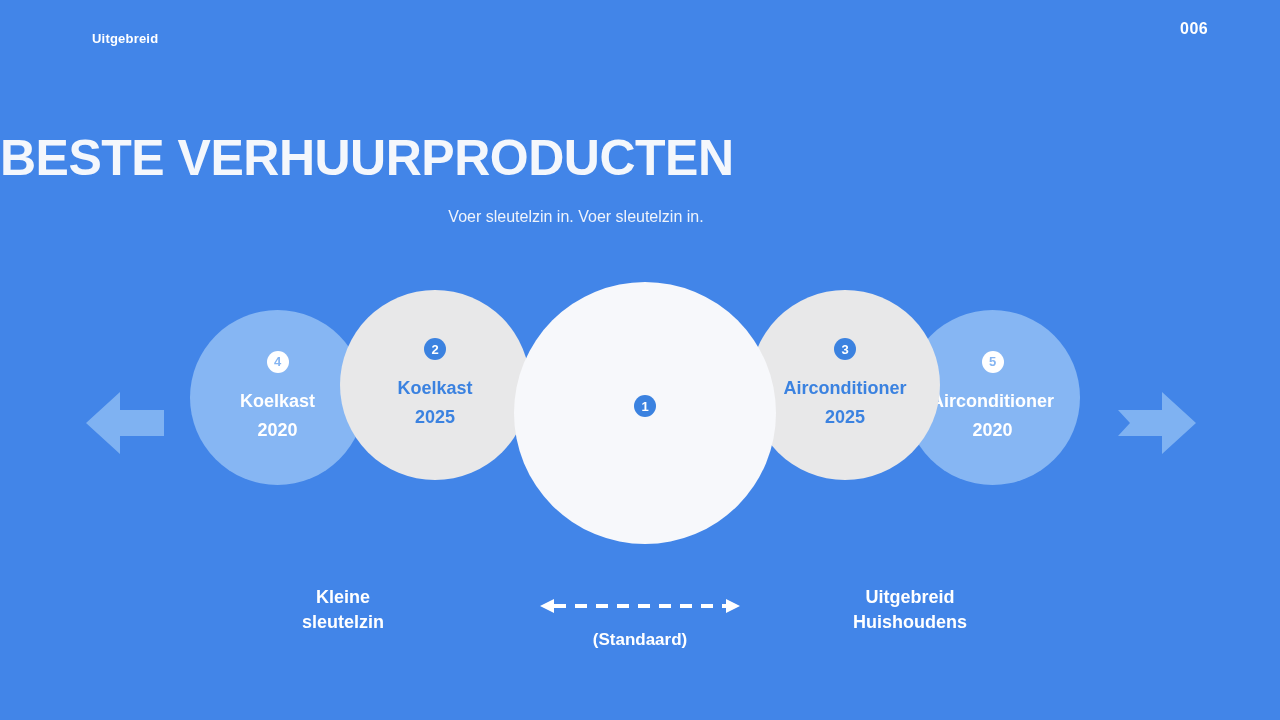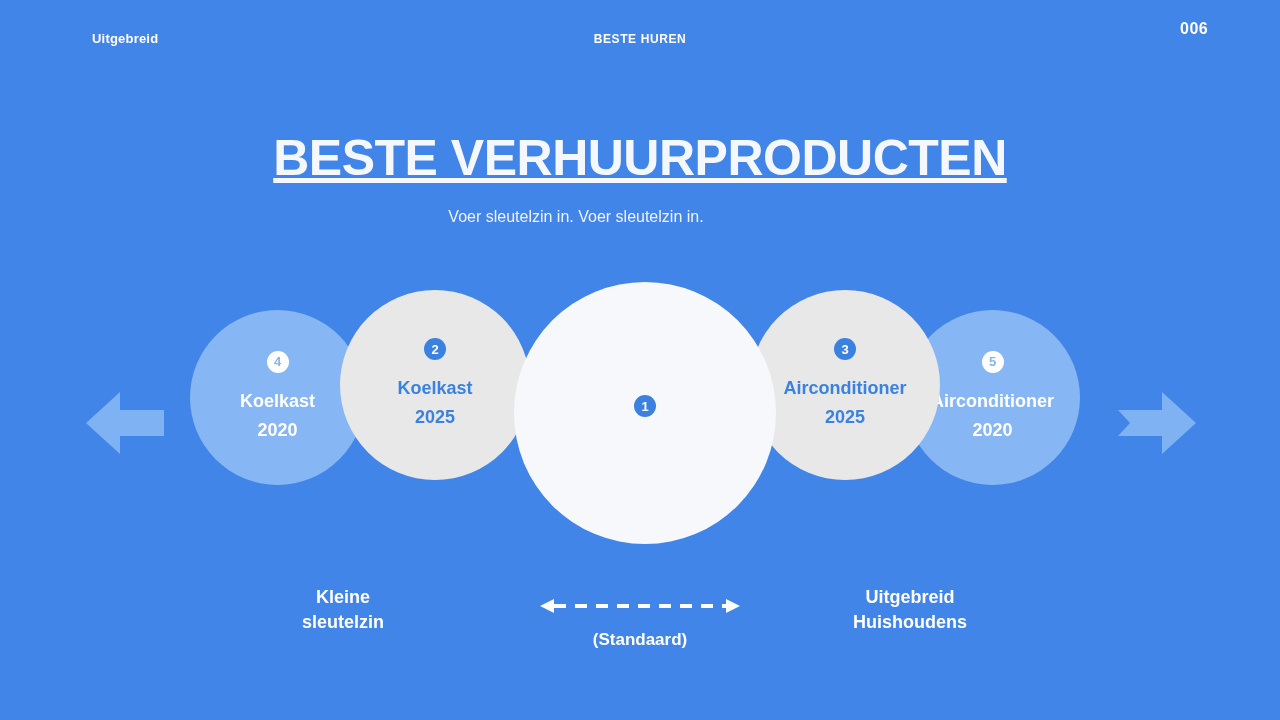--- a/index.html
+++ b/index.html
@@ -47,27 +47,26 @@
     font-weight: bold;
     color: #ffffff;
     letter-spacing: 0.4px;
   }
 
   
   .main-title {
     position: absolute;
     left: 0; top: 128px;
     width: 1280px;
-    text-align: center;
+    text-align: left;
     font-size: 50px;
     font-weight: bold;
     color: #f4f7fc;
     letter-spacing: -0.5px;
     line-height: 60px;
-    text-decoration: underline;
   }
   .subtitle {
     position: absolute;
     left: 16px; top: 205px;
     width: 1120px;
     text-align: center;
     font-size: 16px;
     font-weight: normal;
     color: #eef3fb;
     line-height: 24px;
@@ -187,21 +186,20 @@
     font-size: 17px;
     font-weight: bold;
     color: #ffffff;
   }
 </style>
 </head>
 <body>
 
 <div class="topbar">
   <div class="topbar-left">Uitgebreid</div>
-  <div class="topbar-center">BESTE HUREN</div>
   <div class="topbar-right">006</div>
 </div>
 
 <div class="main-title">BESTE VERHUURPRODUCTEN</div>
 <div class="subtitle">Voer sleutelzin in. Voer sleutelzin in.</div>
 
 <div class="stage">
 
   <div class="bubble b-outer left">
     <div class="badge badge-white">4</div>

